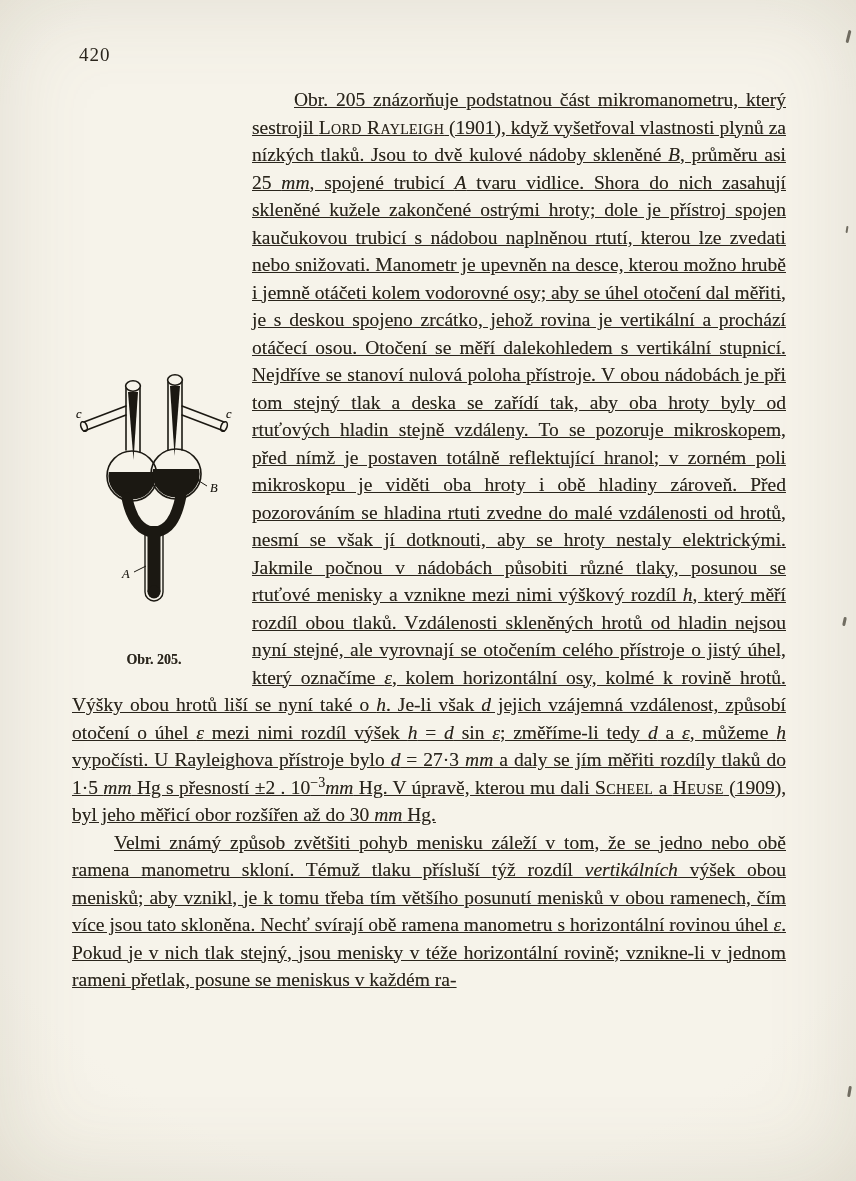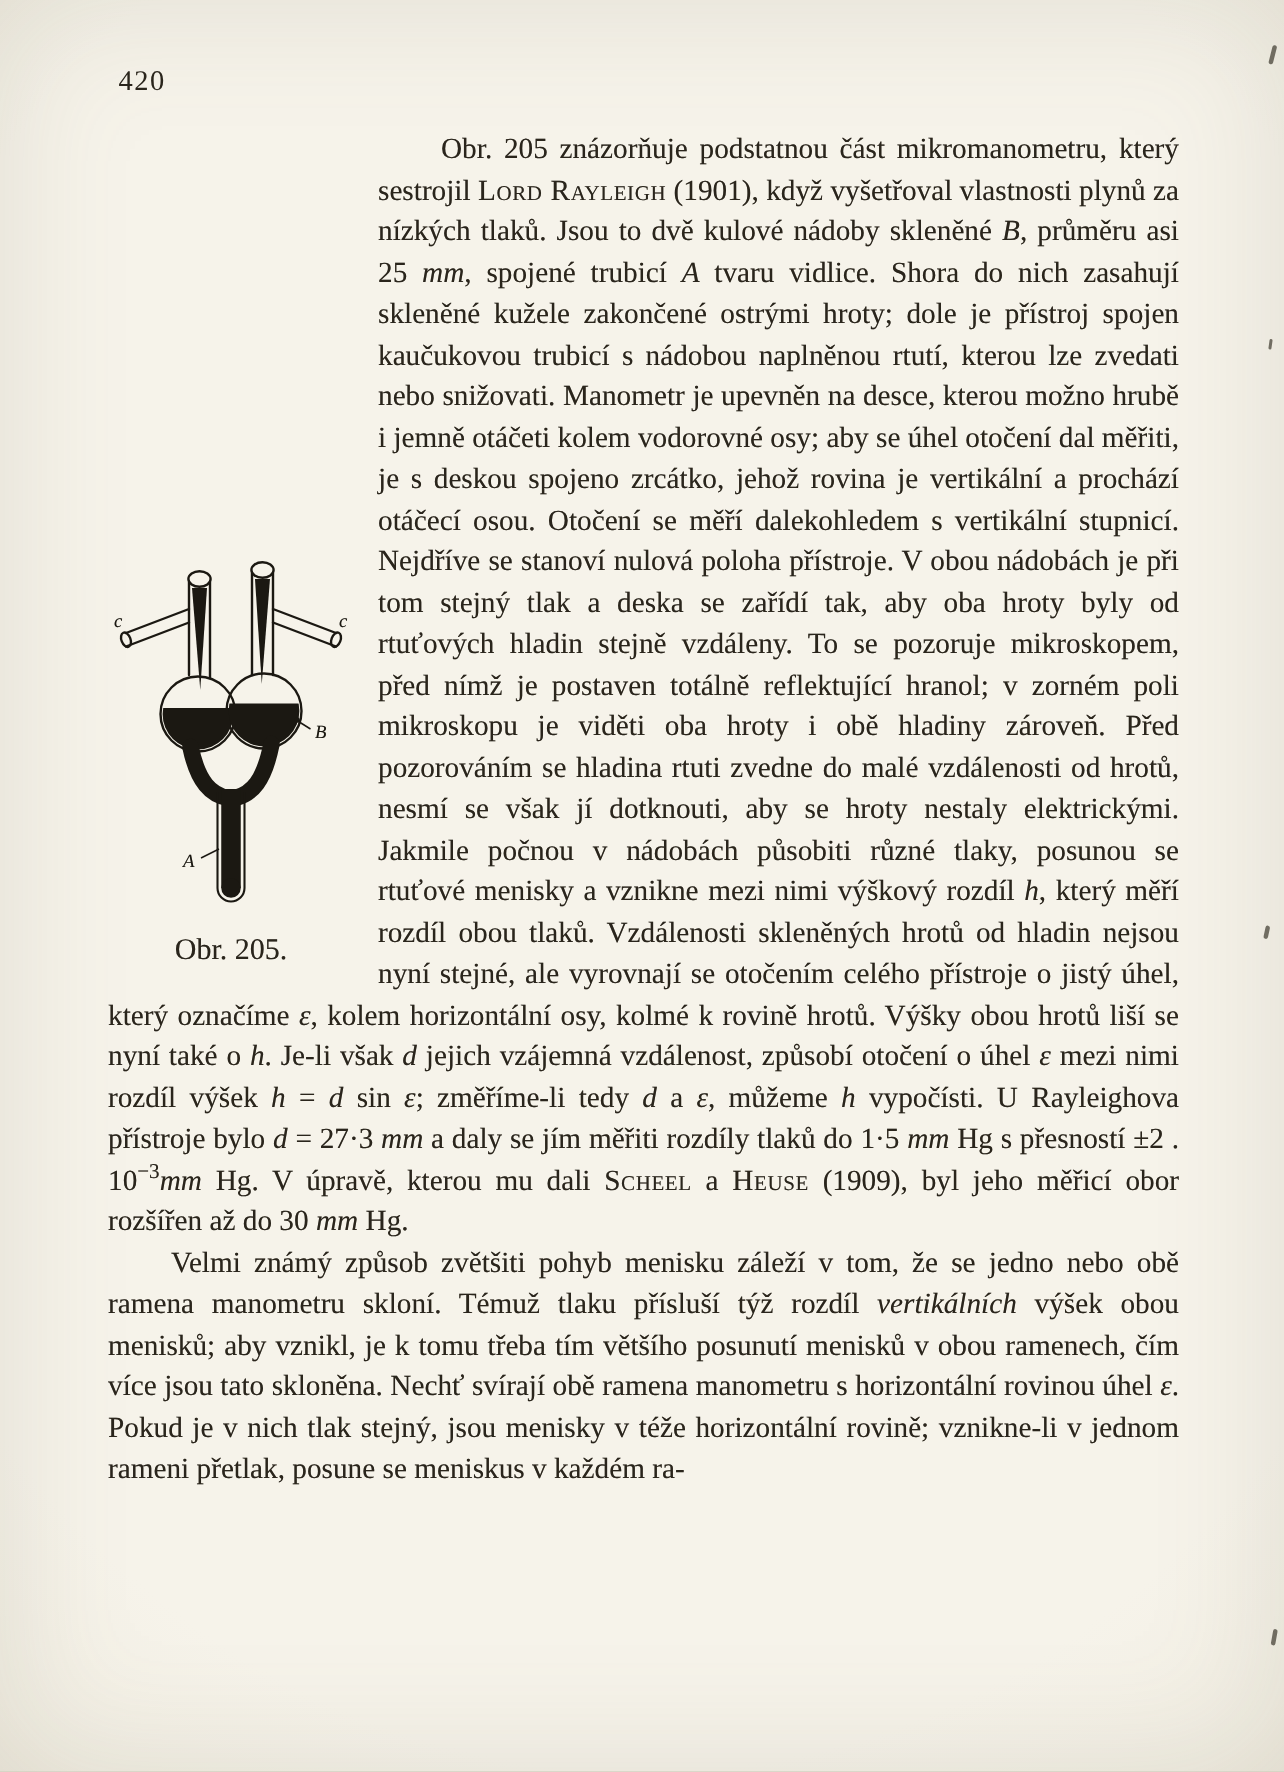--- a/index.html
+++ b/index.html
@@ -17,31 +17,31 @@
     position:absolute; left:79px; top:44px;
     font-size:19px; letter-spacing:1px;
   }
   .text-block {
     position:absolute; left:72px; top:86px; width:714px;
     font-size:19.5px; line-height:27.5px;
     text-align:justify;
     text-shadow: 0 0 0.4px rgba(42,37,28,0.45);
   }
   .para { text-align:justify; }
-  .indent { text-indent:42px; }
+  .indent { text-indent:42px;text-decoration:underline; }
   .seg-i  { font-style:italic; }
   .seg-sc { font-variant:small-caps; letter-spacing:0.4px; }
   .seg-sup{ vertical-align:super; font-size:0.72em; line-height:0; }
   .figure {
     float:left; width:164px;
     margin:280px 16px 8px 0;
     text-align:center;
   }
   .figure svg { display:block; margin:0 auto; }
-  .figure-caption { margin-top:4px; font-size:20px; text-indent:0; }
+  .figure-caption { margin-top:30px; font-size:14px; text-indent:0;font-weight:bold; }
   .fig-label {
     font-family:"Liberation Serif","DejaVu Serif",serif;
     font-style:italic; font-size:12.5px; fill:#1b1812;
   }
   .artifact { position:absolute; background:#3c372c; opacity:0.7; border-radius:2px; }
   .a1 { right:6px;  top:30px;   width:3px; height:13px; transform:rotate(14deg); }
   .a2 { right:8px;  top:226px;  width:2px; height:7px;  transform:rotate(8deg);  }
   .a3 { right:10px; top:617px;  width:3px; height:9px;  transform:rotate(12deg); }
   .a4 { right:5px;  top:1086px; width:3px; height:11px; transform:rotate(10deg); }
 </style>

